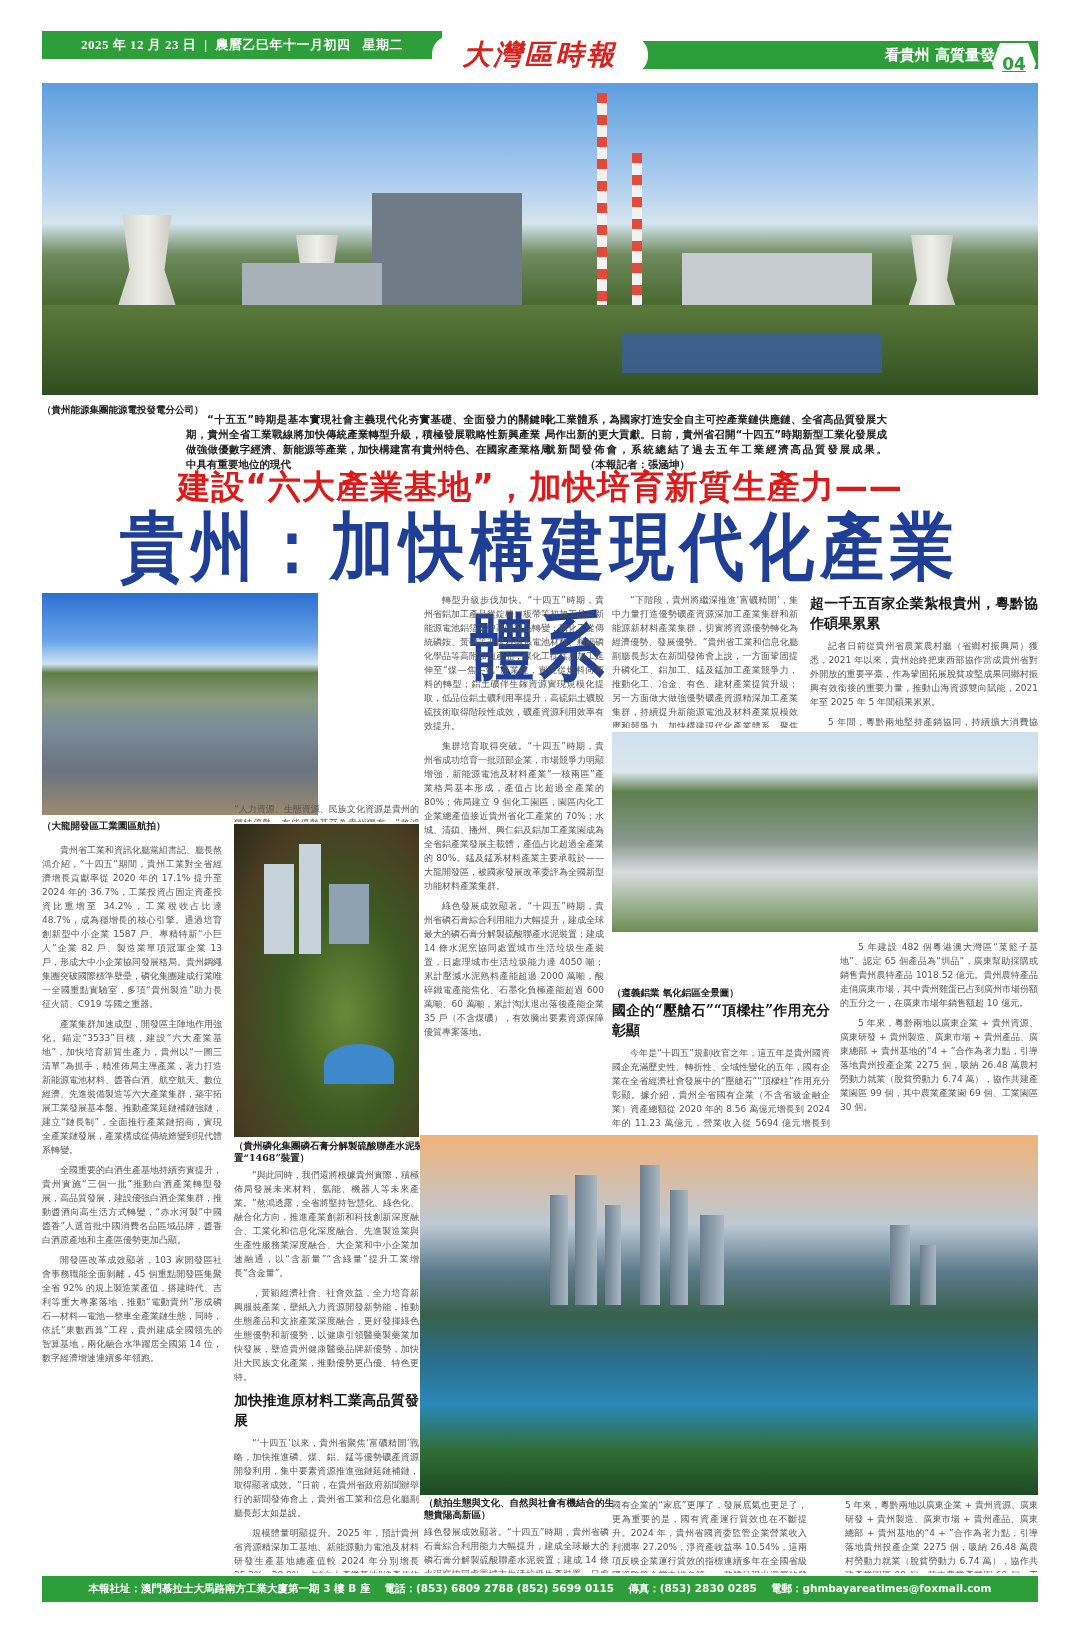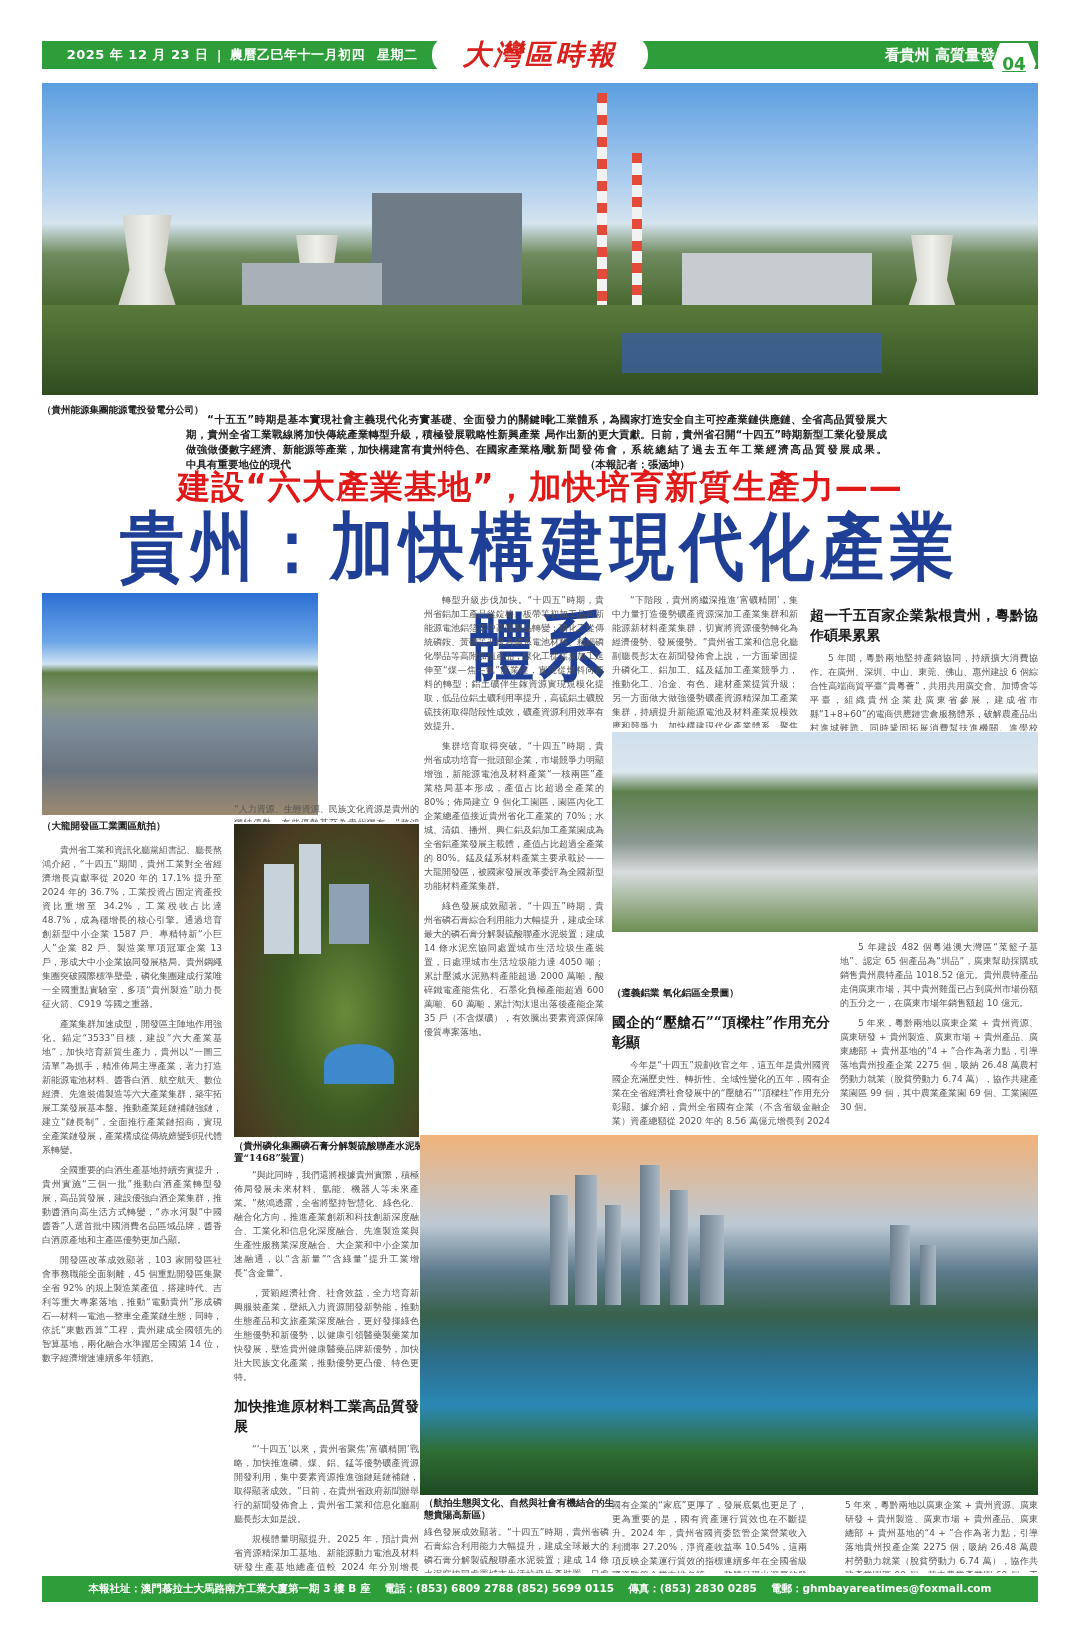--- a/index.html
+++ b/index.html
@@ -1,21 +1,21 @@
 <!DOCTYPE html>
 <html><head>
 <meta charset="utf-8">
 <style>
   * { box-sizing: border-box; margin: 0; padding: 0; }
   html, body { width: 1080px; height: 1648px; background: #ffffff; overflow: hidden; }
   body { position: relative; font-family: "DejaVu Sans", sans-serif; color: #333; }
 
   
-  .hdr-left { position: absolute; left: 42px; top: 41px; width: 400px; height: 28px; background: #2e9e3a; color: #fff;
-    font-size: 13px; font-weight: bold; display: flex; align-items: center; justify-content: center; letter-spacing: 0.5px; }
+  .hdr-left { position: absolute; left: 42px; top: 31px; width: 400px; height: 28px; background: #2e9e3a; color: #fff;
+    font-size: 13px; font-weight: bold; display: flex; align-items: center; justify-content: center; letter-spacing: 0.5px; font-family: Liberation Serif, serif; }
   .logo-wrap { position: absolute; left: 432px; top: 36px; width: 216px; height: 38px; background: #fff; border-radius: 18px;
     display: flex; align-items: center; justify-content: center; }
   .logo { font-family: "DejaVu Serif", serif; color: #d8201c; font-size: 28px; font-weight: bold; letter-spacing: 3px; font-style: italic; }
   .hdr-right { position: absolute; left: 632px; top: 41px; width: 406px; height: 28px; background: #2e9e3a; color: #fff;
     font-size: 15px; font-weight: bold; display: flex; align-items: center; justify-content: flex-end; padding-right: 28px; }
   .page-no { position: absolute; right: 44px; top: 43px; width: 44px; height: 42px; background: #fff; color: #2e9e3a;
     font-size: 17px; font-weight: bold; display: flex; align-items: center; justify-content: center;
     clip-path: polygon(18% 0, 82% 0, 100% 50%, 82% 100%, 18% 100%, 0 50%); text-decoration: underline; }
 
   
@@ -47,21 +47,21 @@
 
   
   .kicker { position: absolute; left: 120px; top: 465px; width: 840px; text-align: center; color: #e01818;
     font-size: 33px; font-weight: bold; letter-spacing: 1px; }
   .title { position: absolute; left: 100px; top: 510px; width: 880px; text-align: center; color: #1f3f96;
     font-family: "DejaVu Serif", serif; font-size: 64px; font-weight: bold; letter-spacing: 6px; transform: scaleY(1.15); }
 
   
   .col { position: absolute; font-size: 9px; line-height: 14px; color: #555; text-align: justify; overflow: hidden; }
   .col p { text-indent: 2em; margin-bottom: 6px; }
-  .sub { font-family: "DejaVu Serif", serif; font-size: 14px; font-weight: bold; color: #1a1a1a; line-height: 20px; margin: 12px 0 6px; text-indent: 0 !important; }
+  .sub { font-family: "DejaVu Serif", serif; font-size: 14px; font-weight: bold; color: #1a1a1a; line-height: 20px; margin: 0 0 6px; text-indent: 0 !important; }
 
   .footer { position: absolute; left: 42px; top: 1576px; width: 996px; height: 26px; background: #2e9e3a; color: #fff;
     font-size: 10.5px; font-weight: bold; display: flex; align-items: center; justify-content: center; gap: 14px; }
 </style>
 </head>
 <body>
 
 <div class="hdr-left">
   <span>2025 年 12 月 23 日</span>
   <span style="margin:0 8px">|</span>
@@ -159,20 +159,21 @@
 <div class="col" style="left:612px;top:1000px;width:218px;height:130px">
   <div class="sub">國企的“壓艙石”“頂樑柱”作用充分彰顯</div>
   <p>今年是“十四五”規劃收官之年，這五年是貴州國資國企充滿歷史性、轉折性、全域性變化的五年，國有企業在全省經濟社會發展中的“壓艙石”“頂樑柱”作用充分彰顯。據介紹，貴州全省國有企業（不含省級金融企業）資產總額從 2020 年的 8.56 萬億元增長到 2024 年的 11.23 萬億元，營業收入從 5694 億元增長到 7835 億元，利潤總額從 841 億元增加到 1150 億元，年均增速分別達到 7%、8.3%、8.1%。其中，省國資委監管企業資產總額從 1.54 萬億元增長到 2.25 萬億元，營業收入從 3740 億元增長到 4942 億元，利潤總額從 820 億元增加到 1343 億元，年均增速分別達到 9.9%、7.2%、13.1%。</p>
 </div>
 <div class="col" style="left:612px;top:1498px;width:195px;height:75px">
   <p style="text-indent:0">國有企業的“家底”更厚了，發展底氣也更足了，更為重要的是，國有資產運行質效也在不斷提升。2024 年，貴州省國資委監管企業營業收入利潤率 27.20%，淨資產收益率 10.54%，這兩項反映企業運行質效的指標連續多年在全國省級國資監管企業中排名第一，整體呈現出深厚的發展潛力和強勁的發展韌性。</p>
 </div>
 
 <div class="col" style="left:810px;top:593px;width:228px;height:138px">
   <div class="sub">超一千五百家企業紮根貴州，粵黔協作碩果累累</div>
+  <p>記者日前從貴州省農業農村廳（省鄉村振興局）獲悉，2021 年以來，貴州始終把東西部協作當成貴州省對外開放的重要平臺，作為鞏固拓展脫貧攻堅成果同鄉村振興有效銜接的重要力量，推動山海資源雙向賦能，2021 年至 2025 年 5 年間碩果累累。</p>
   <p>5 年間，粵黔兩地堅持產銷協同，持續擴大消費協作。在廣州、深圳、中山、東莞、佛山、惠州建設 6 個綜合性高端商貿平臺“貴粵薈”，共用共用廣交會、加博會等平臺，組織貴州企業赴廣東省參展，建成省市縣“1+8+60”的電商供應鏈雲倉服務體系，破解農產品出村進城難題。同時鞏固拓展消費幫扶進機關、進學校等“七進”成果，釋放消費潛力。</p>
 </div>
 <div class="col" style="left:840px;top:940px;width:198px;height:190px">
   <p>5 年建設 482 個粵港澳大灣區“菜籃子基地”、認定 65 個產品為“圳品”，廣東幫助採購或銷售貴州農特產品 1018.52 億元。貴州農特產品走俏廣東市場，其中貴州雞蛋已占到廣州市場份額的五分之一，在廣東市場年銷售額超 10 億元。</p>
   <p>5 年來，粵黔兩地以廣東企業 + 貴州資源、廣東研發 + 貴州製造、廣東市場 + 貴州產品、廣東總部 + 貴州基地的“4 + ”合作為著力點，引導落地貴州投產企業 2275 個，吸納 26.48 萬農村勞動力就業（脫貧勞動力 6.74 萬），協作共建產業園區 99 個，其中農業產業園 69 個、工業園區 30 個。</p>
 </div>
 <div class="col" style="left:845px;top:1498px;width:193px;height:75px">
   <p style="text-indent:0">5 年來，粵黔兩地以廣東企業 + 貴州資源、廣東研發 + 貴州製造、廣東市場 + 貴州產品、廣東總部 + 貴州基地的“4 + ”合作為著力點，引導落地貴州投產企業 2275 個，吸納 26.48 萬農村勞動力就業（脫貧勞動力 6.74 萬），協作共建產業園區 99 個，其中農業產業園 69 個、工業園區 30 個。</p>
 
 </div>

